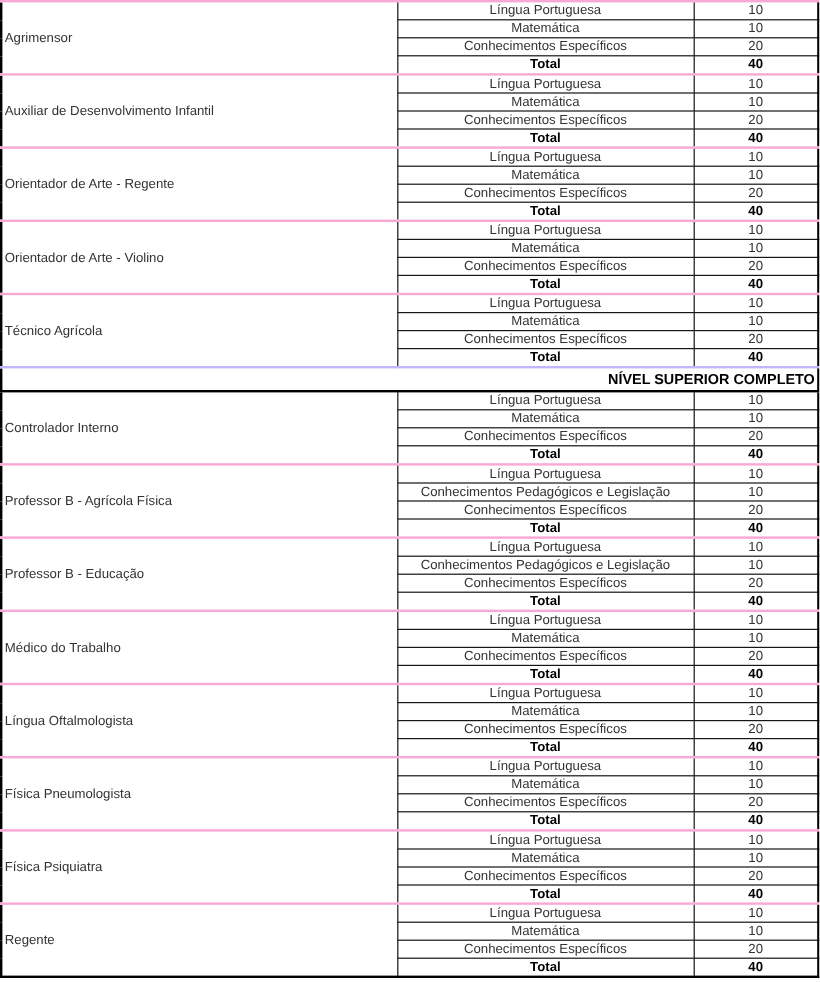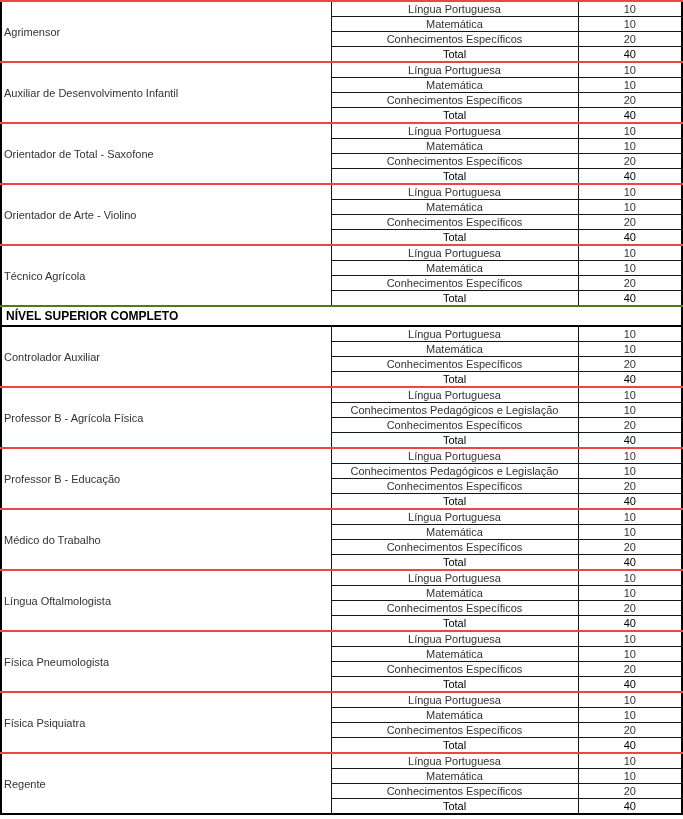--- a/index.html
+++ b/index.html
@@ -37,35 +37,35 @@
     text-align: left;
     padding-left: 6px;
   }
   td.subj {
     text-align: center;
   }
   td.num {
     text-align: center;
   }
   tr.block-start td {
-    border-top: 2px solid #ef4444;
+    border-top: 2px solid #f9a8d4;
   }
   tr.total-row td {
-    font-weight: normal;
+    font-weight: bold;
     color: #000000;
   }
   tr.section-header-row td {
     font-weight: bold;
     font-size: 12px;
     color: #000000;
-    text-align: left;
+    text-align: right;
     padding-left: 4px;
     height: 18px;
     line-height: 18px;
-    border-top: 2px solid #4d7c0f;
+    border-top: 2px solid #c4b5fd;
     border-bottom: 2px solid #000000;
   }
 </style>
 </head>
 <body>
 
 <div class="page">
   <table class="exam-table">
     <colgroup>
       <col style="width:330px">
@@ -101,21 +101,21 @@
         </tr>
         <tr class="">
           <td class="subj">Conhecimentos Específicos</td>
           <td class="num">20</td>
         </tr>
         <tr class="total-row">
           <td class="subj">Total</td>
           <td class="num">40</td>
         </tr>
         <tr class="block-start">
-          <td class="pos" rowspan="4">Orientador de Total - Saxofone</td>
+          <td class="pos" rowspan="4">Orientador de Arte - Regente</td>
           <td class="subj">Língua Portuguesa</td>
           <td class="num">10</td>
         </tr>
         <tr class="">
           <td class="subj">Matemática</td>
           <td class="num">10</td>
         </tr>
         <tr class="">
           <td class="subj">Conhecimentos Específicos</td>
           <td class="num">20</td>
@@ -155,21 +155,21 @@
           <td class="num">20</td>
         </tr>
         <tr class="total-row">
           <td class="subj">Total</td>
           <td class="num">40</td>
         </tr>
         <tr class="section-header-row">
           <td colspan="3">NÍVEL SUPERIOR COMPLETO</td>
         </tr>
         <tr class="block-start">
-          <td class="pos" rowspan="4">Controlador Auxiliar</td>
+          <td class="pos" rowspan="4">Controlador Interno</td>
           <td class="subj">Língua Portuguesa</td>
           <td class="num">10</td>
         </tr>
         <tr class="">
           <td class="subj">Matemática</td>
           <td class="num">10</td>
         </tr>
         <tr class="">
           <td class="subj">Conhecimentos Específicos</td>
           <td class="num">20</td>

